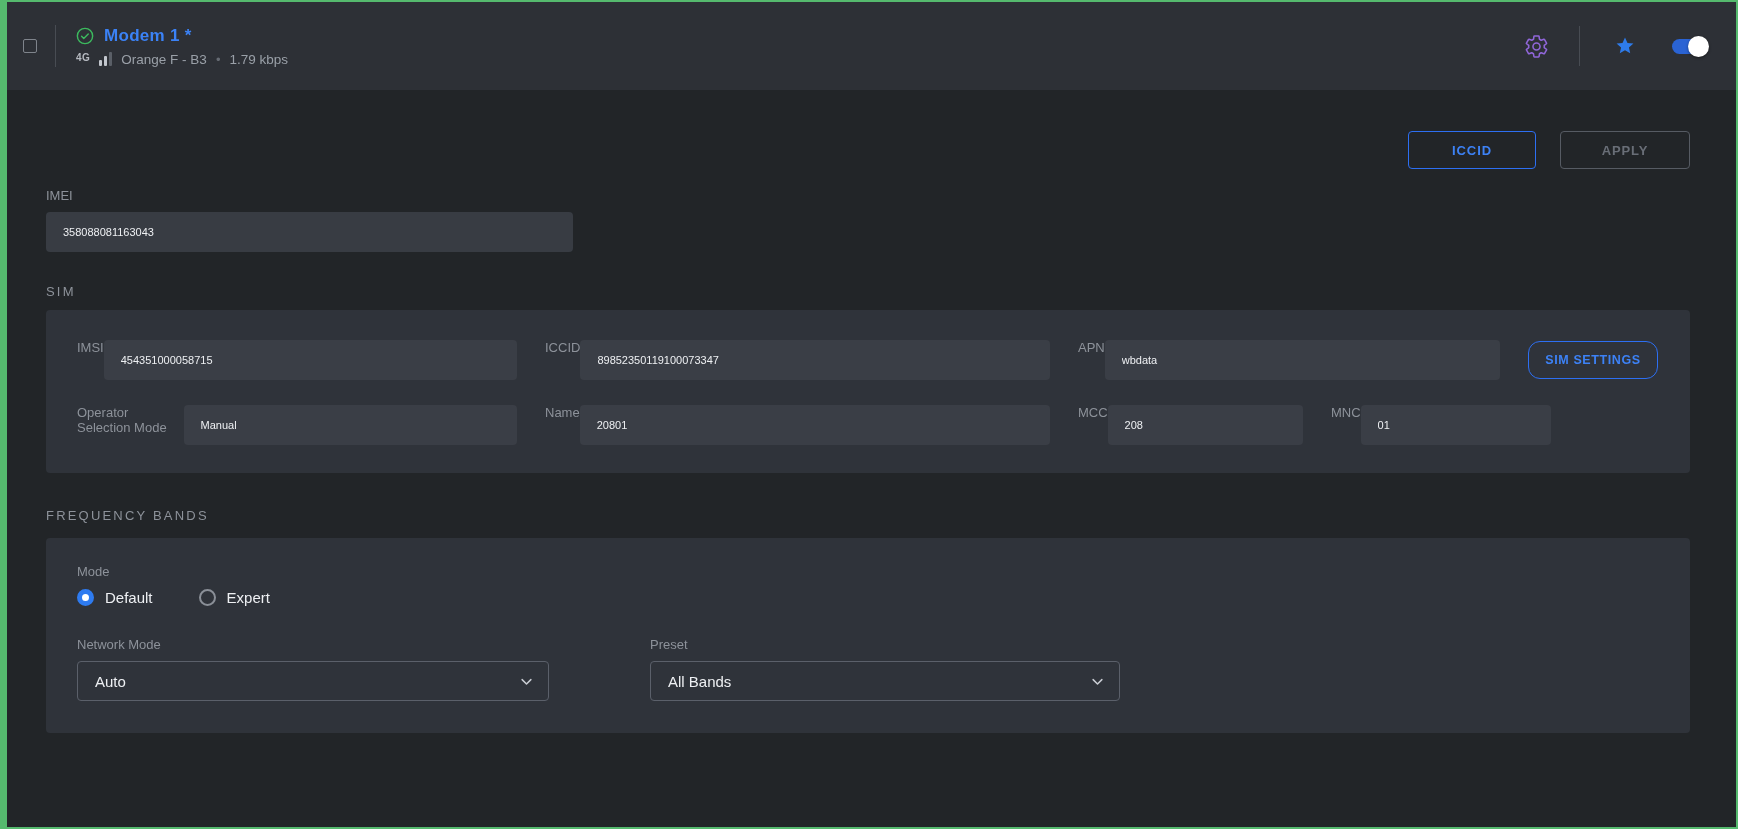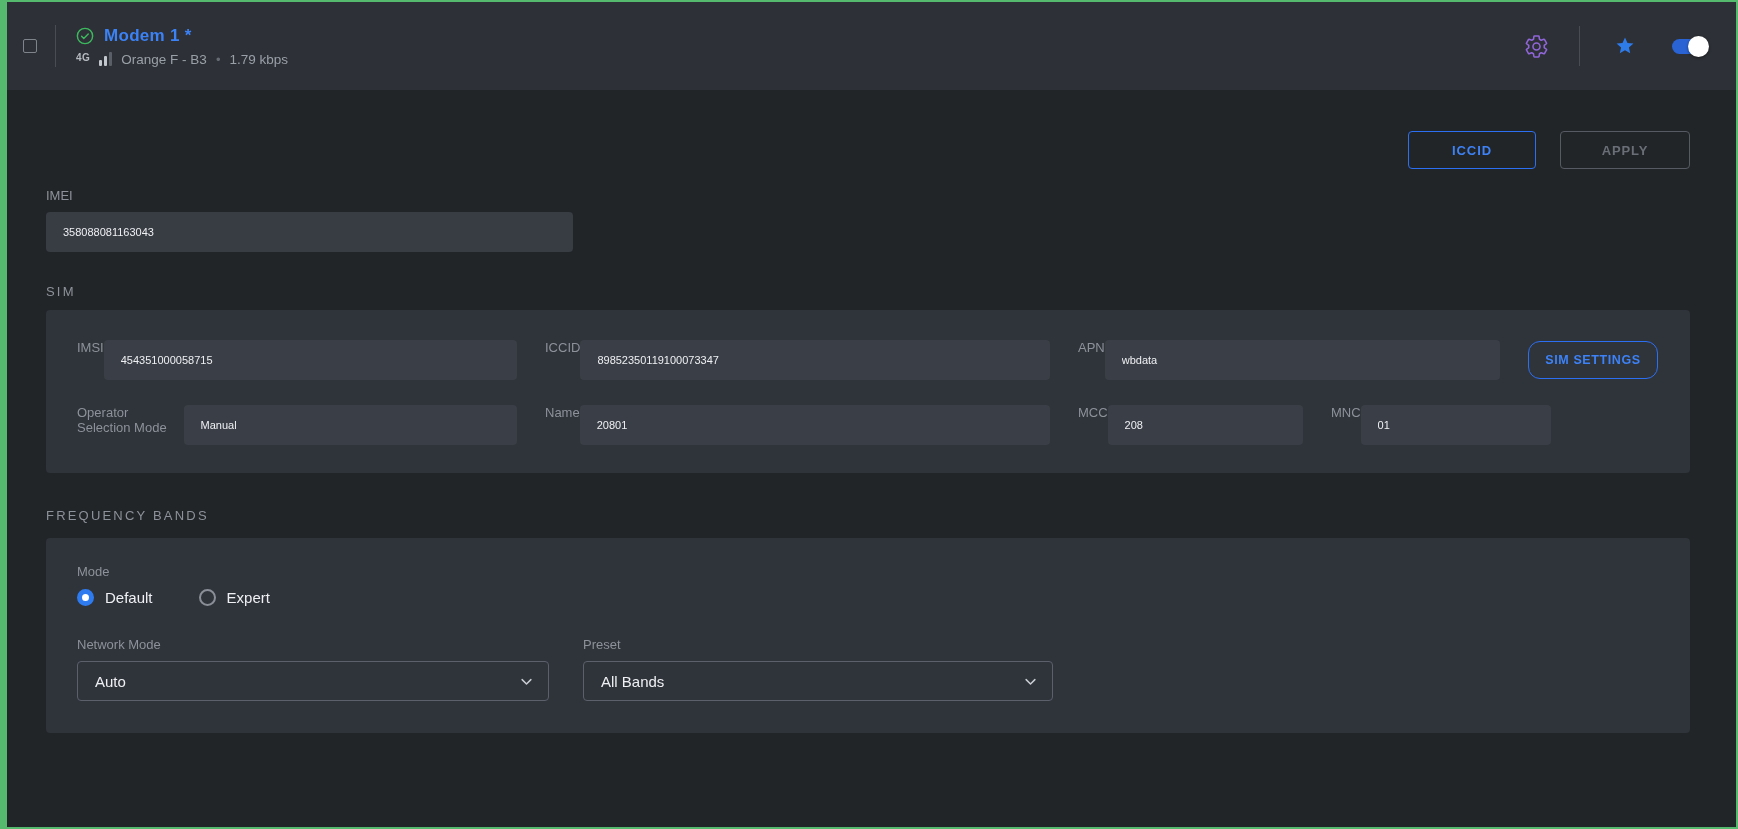--- a/index.html
+++ b/index.html
@@ -87,21 +87,21 @@
   }
 
   
   .radio-row { display:flex; align-items:center; gap:46px; margin-top:10px; }
   .radio-opt { display:flex; align-items:center; gap:11px; cursor:pointer; }
   .radio { width:17px; height:17px; border-radius:50%; flex:0 0 auto; }
   .radio-on  { border:5px solid #2e7bf0; background:#ffffff; }
   .radio-off { border:2px solid #8a8f97; background:transparent; }
   .radio-label { color:#eef0f3; font-size:15px; }
 
-  .selects-row { display:flex; gap:34px; margin-top:31px; }
+  .selects-row { display:flex; gap:101px; margin-top:31px; }
   .select-block { display:flex; flex-direction:column; }
   .w-netmode { width:472px; } .w-preset { width:470px; }
   .select {
     height:40px; border:1px solid #5b606a; border-radius:4px; background:transparent;
     display:flex; align-items:center; justify-content:space-between;
     padding:0 14px 0 17px; cursor:pointer;
   }
   .select-value { color:#eef0f3; font-size:15px; }
 </style>
 </head>

